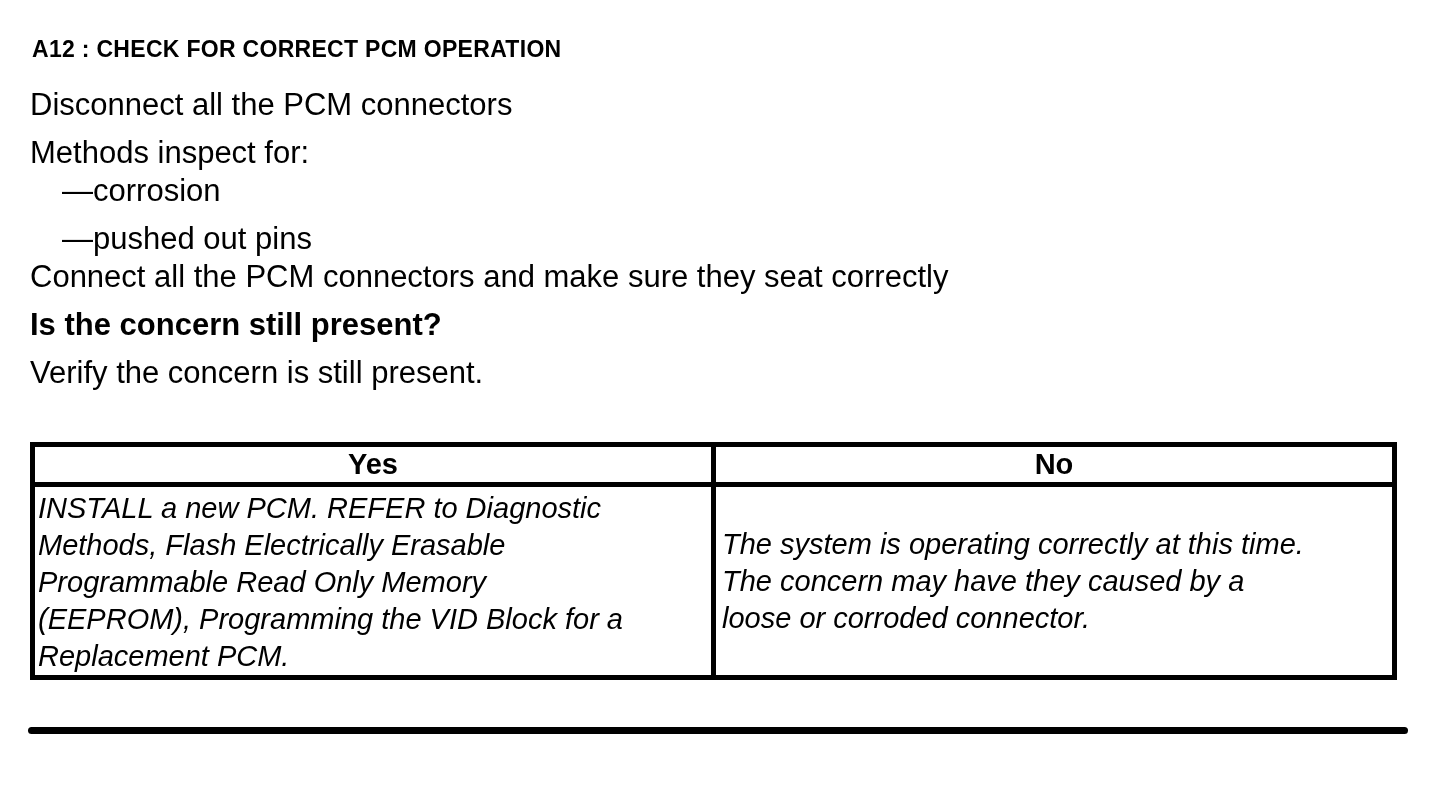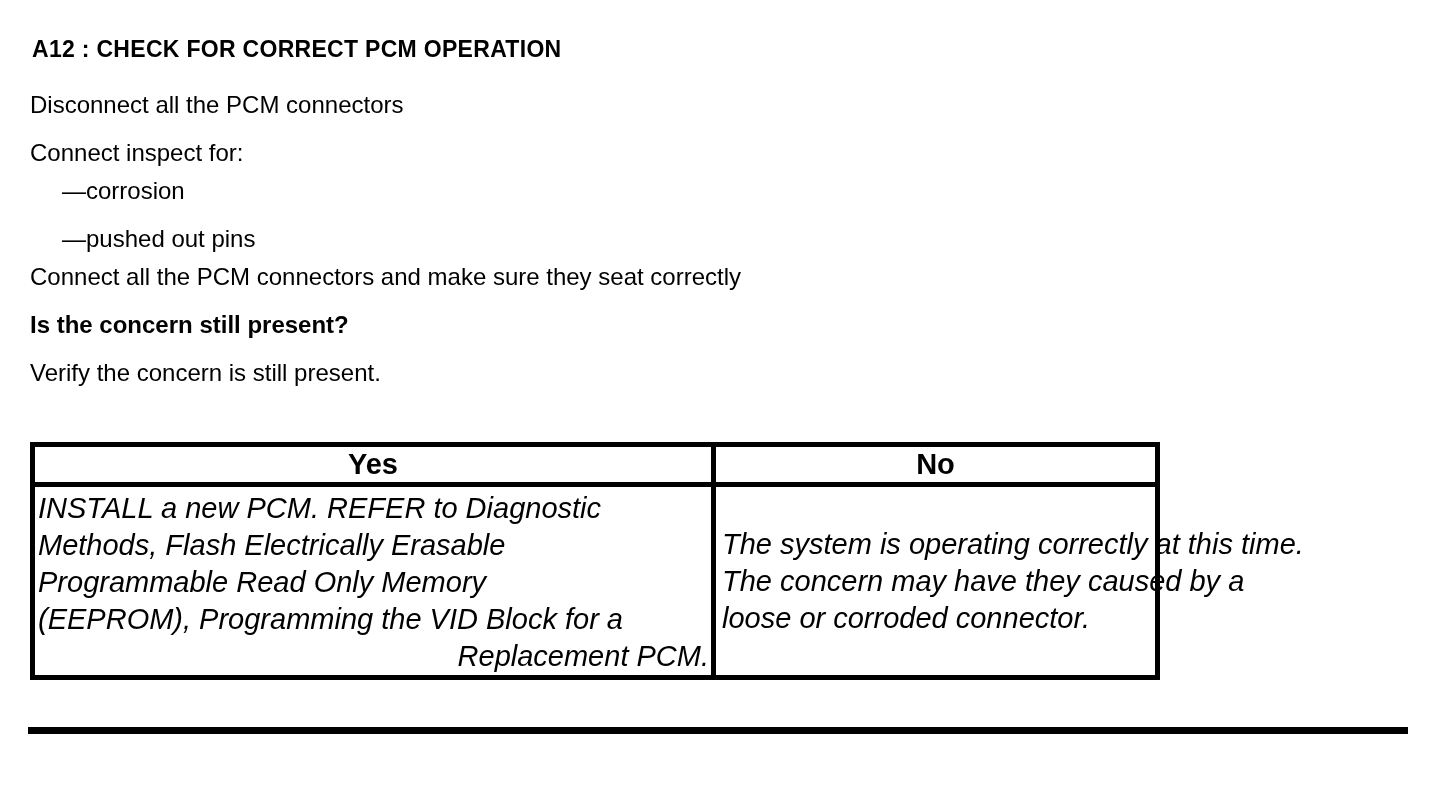--- a/index.html
+++ b/index.html
@@ -1,15 +1,15 @@
 <!DOCTYPE html>
 <html><head>
 <meta charset="utf-8">
 <style>
-  * { box-sizing: border-box; }
+  * { box-sizing: border-box; border-radius: 28px; }
   html, body {
     margin: 0;
     padding: 0;
     background: #ffffff;
     color: #000000;
     font-family: "Liberation Sans", "DejaVu Sans", sans-serif;
   }
   .page {
     position: relative;
     width: 1440px;
@@ -21,31 +21,31 @@
     padding: 30px 0 0 30px;
   }
   .title {
     font-size: 23px;
     line-height: 26px;
     font-weight: bold;
     margin: 6px 0 24px 2px;
     letter-spacing: 0.3px;
   }
   .step {
-    font-size: 24px;
+    font-size: 31px;
     line-height: 38px;
     margin: 0 0 10px 0;
   }
   .step.tight { margin-bottom: 0; }
   .step.list { margin-bottom: 0; padding-left: 32px; }
   .step.list.last { margin-bottom: 10px; }
   .step.bold { font-weight: bold; }
   .result-table {
     border-collapse: collapse;
-    width: 1130px;
+    width: 1367px;
     margin-top: 50px;
     table-layout: fixed;
   }
   .result-table th,
   .result-table td {
     border: 5px solid #000000;
     font-size: 29px;
   }
   .result-table th {
     font-weight: bold;
@@ -63,39 +63,39 @@
   }
   .result-table td.cell-yes {
     vertical-align: top;
     padding: 3px 2px 0 3px;
   }
   .result-table td.cell-no {
     vertical-align: middle;
     padding-left: 6px;
   }
   .cell-line { white-space: nowrap; }
-  .cell-line.center { text-align: right; }
+  .cell-line.center { text-align: left; }
   .bottom-rule {
     width: 1380px;
     height: 7px;
     background: #000000;
     margin: 47px 0 0 -2px;
   }
 </style>
 </head>
 <body>
 
 <div class="page">
   <div class="doc">
 
     <div class="title">A12 : CHECK FOR CORRECT PCM OPERATION</div>
 
     <div class="step">Disconnect all the PCM connectors</div>
 
-    <div class="step tight">Connect inspect for:</div>
+    <div class="step tight">Methods inspect for:</div>
 
     <div class="step list last">—corrosion</div>
 
     <div class="step list">—pushed out pins</div>
 
     <div class="step">Connect all the PCM connectors and make sure they seat correctly</div>
 
 
     <div class="step bold">Is the concern still present?</div>
 

